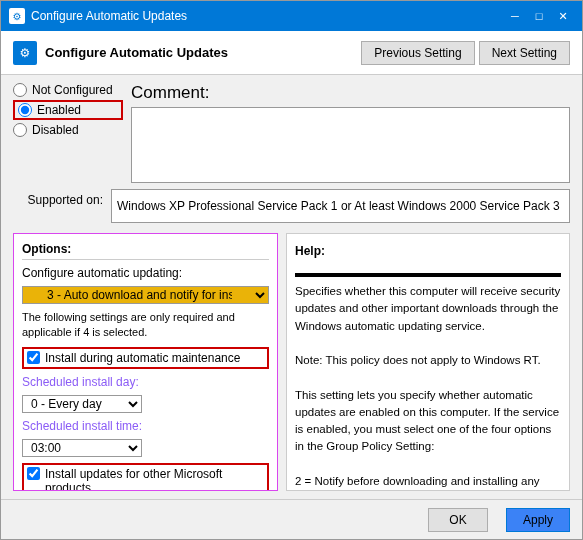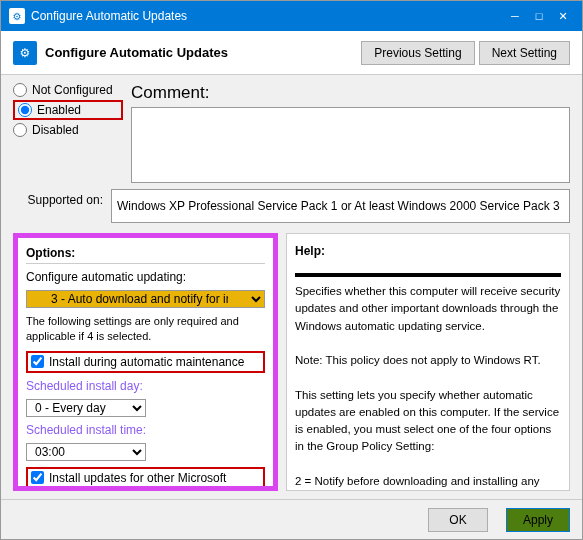--- a/index.html
+++ b/index.html
@@ -207,21 +207,21 @@
     .sections-row {
       display: flex;
       gap: 8px;
       flex: 1;
       overflow: hidden;
     }
 
     .options-panel {
       width: 265px;
       flex-shrink: 0;
-      border: 5px solid #d946ef;
+      border: 1px solid #d946ef;
       background: white;
       padding: 8px;
       display: flex;
       flex-direction: column;
       gap: 6px;
       overflow-y: auto;
     }
 
     .options-title {
       font-size: 12px;
@@ -322,21 +322,21 @@
       padding: 4px 16px;
       border: 1px solid #adadad;
       background: #e1e1e1;
       cursor: pointer;
       font-size: 12px;
       min-width: 60px;
       color: #000;
     }
 
     .apply-btn {
-      background: #4d7c0f;
+      background: #3b82f6;
       border: 1px solid #0078d7;
     }
 
     .enabled-radio {
       border: 2px solid #cc0000;
       padding: 1px 3px;
     }
   </style>
 </head>
 <body>

